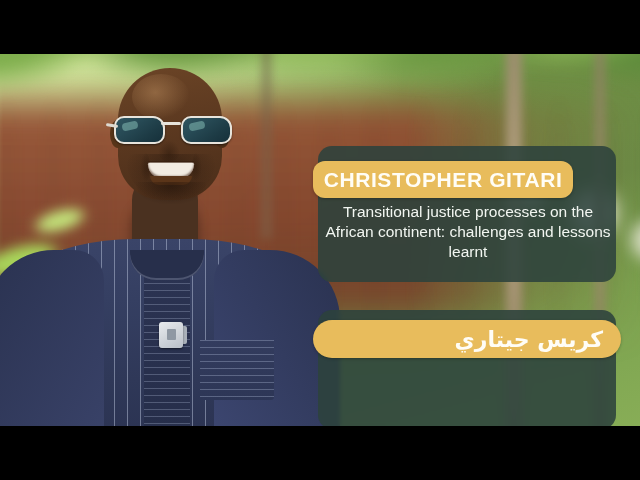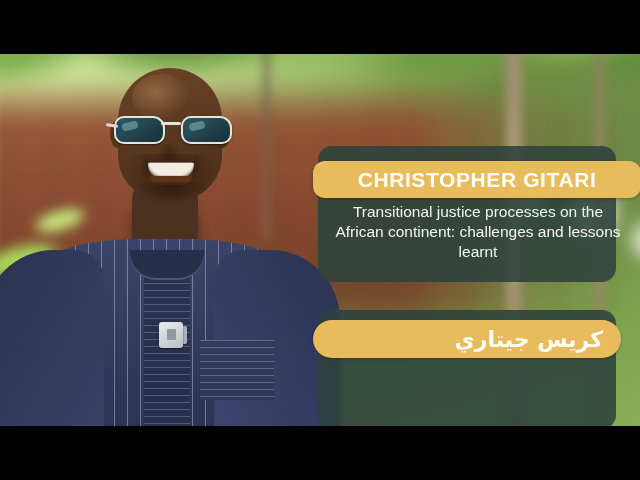--- a/index.html
+++ b/index.html
@@ -142,34 +142,34 @@
   #panel-en{left:318px;top:92px;width:298px;height:136px;}
   #panel-ar{left:318px;top:256px;width:298px;height:119px;}
 
   .goldbar{
     position:absolute;
     background:#e8bc5c;
     border-radius:12px;
     display:flex;align-items:center;
     box-shadow:0 1px 3px rgba(0,0,0,.25);
   }
-  #goldbar-en{left:313px;top:107px;width:328px;height:37px;justify-content:center;}
+  #goldbar-en{left:313px;top:107px;width:260px;height:37px;justify-content:center;}
   #goldbar-ar{left:313px;top:266px;width:308px;height:38px;justify-content:flex-end;padding-right:18px;box-sizing:border-box;border-radius:19px;}
 
   #speaker-name-en{
     color:#fffdf6;font-size:21px;font-weight:bold;letter-spacing:.6px;
     font-family:"Liberation Sans",sans-serif;white-space:nowrap;
   }
   #speaker-name-ar{
     color:#fffdf6;font-size:22px;font-weight:bold;direction:rtl;
     font-family:"DejaVu Sans","Liberation Sans",sans-serif;white-space:nowrap;
   }
 
   #talk-title-en{
-    position:absolute;left:332px;top:148px;width:292px;
+    position:absolute;left:322px;top:148px;width:292px;
     color:#f2f6f1;font-size:15.5px;line-height:20px;text-align:center;
     font-family:"Liberation Sans",sans-serif;
   }
   #talk-title-ar{
     position:absolute;left:326px;top:310px;width:284px;
     color:#f2f6f1;font-size:13.5px;line-height:20px;text-align:right;direction:rtl;
     font-weight:bold;
     font-family:"DejaVu Sans","Liberation Sans",sans-serif;
   }
 

